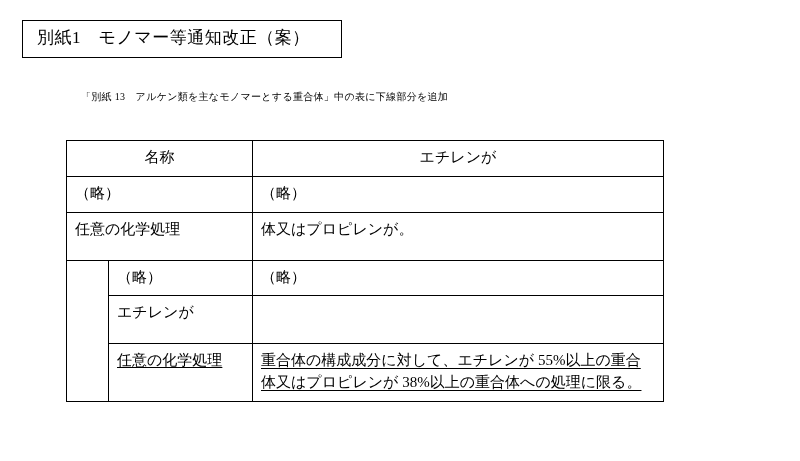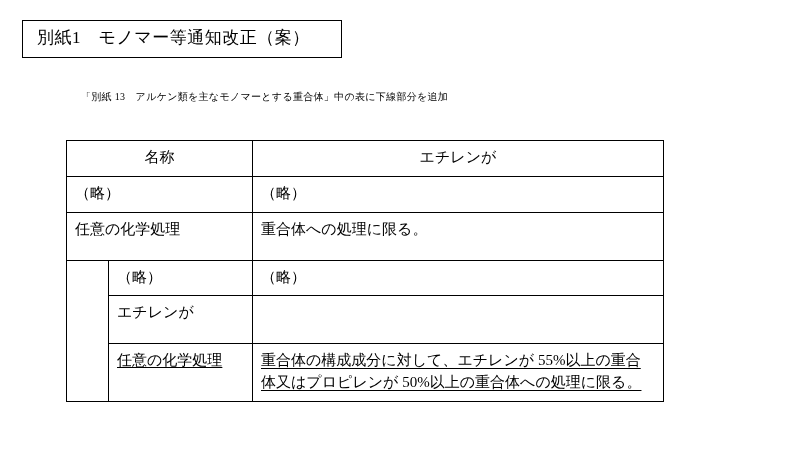--- a/index.html
+++ b/index.html
@@ -109,36 +109,36 @@
         <td class="header-cell">エチレンが</td>
       </tr>
 
       <tr>
         <td class="nameblock" colspan="2">（略）</td>
         <td>（略）</td>
       </tr>
 
       <tr>
         <td class="nameblock cell-tall" colspan="2">任意の化学処理</td>
-        <td class="cell-tall">重合体への処理に限る。</td>
+        <td class="cell-tall">体又はプロピレンが。</td>
       </tr>
 
       <tr>
         <td rowspan="3"></td>
         <td class="nameblock">（略）</td>
         <td>（略）</td>
       </tr>
 
       <tr>
         <td class="nameblock cell-tall">エチレンが</td>
         <td class="cell-tall"></td>
       </tr>
 
       <tr>
         <td class="nameblock underline nowrapish">任意の化学処理</td>
         <td>
           <span class="u-line">重合体の構成成分に対して、エチレンが 55%以上の重合</span>
-          <span class="u-line">体又はプロピレンが 50%以上の重合体への処理に限る。</span>
+          <span class="u-line">体又はプロピレンが 38%以上の重合体への処理に限る。</span>
         </td>
       </tr>
     </tbody>
   </table>
 </div>
 
 </body></html>

